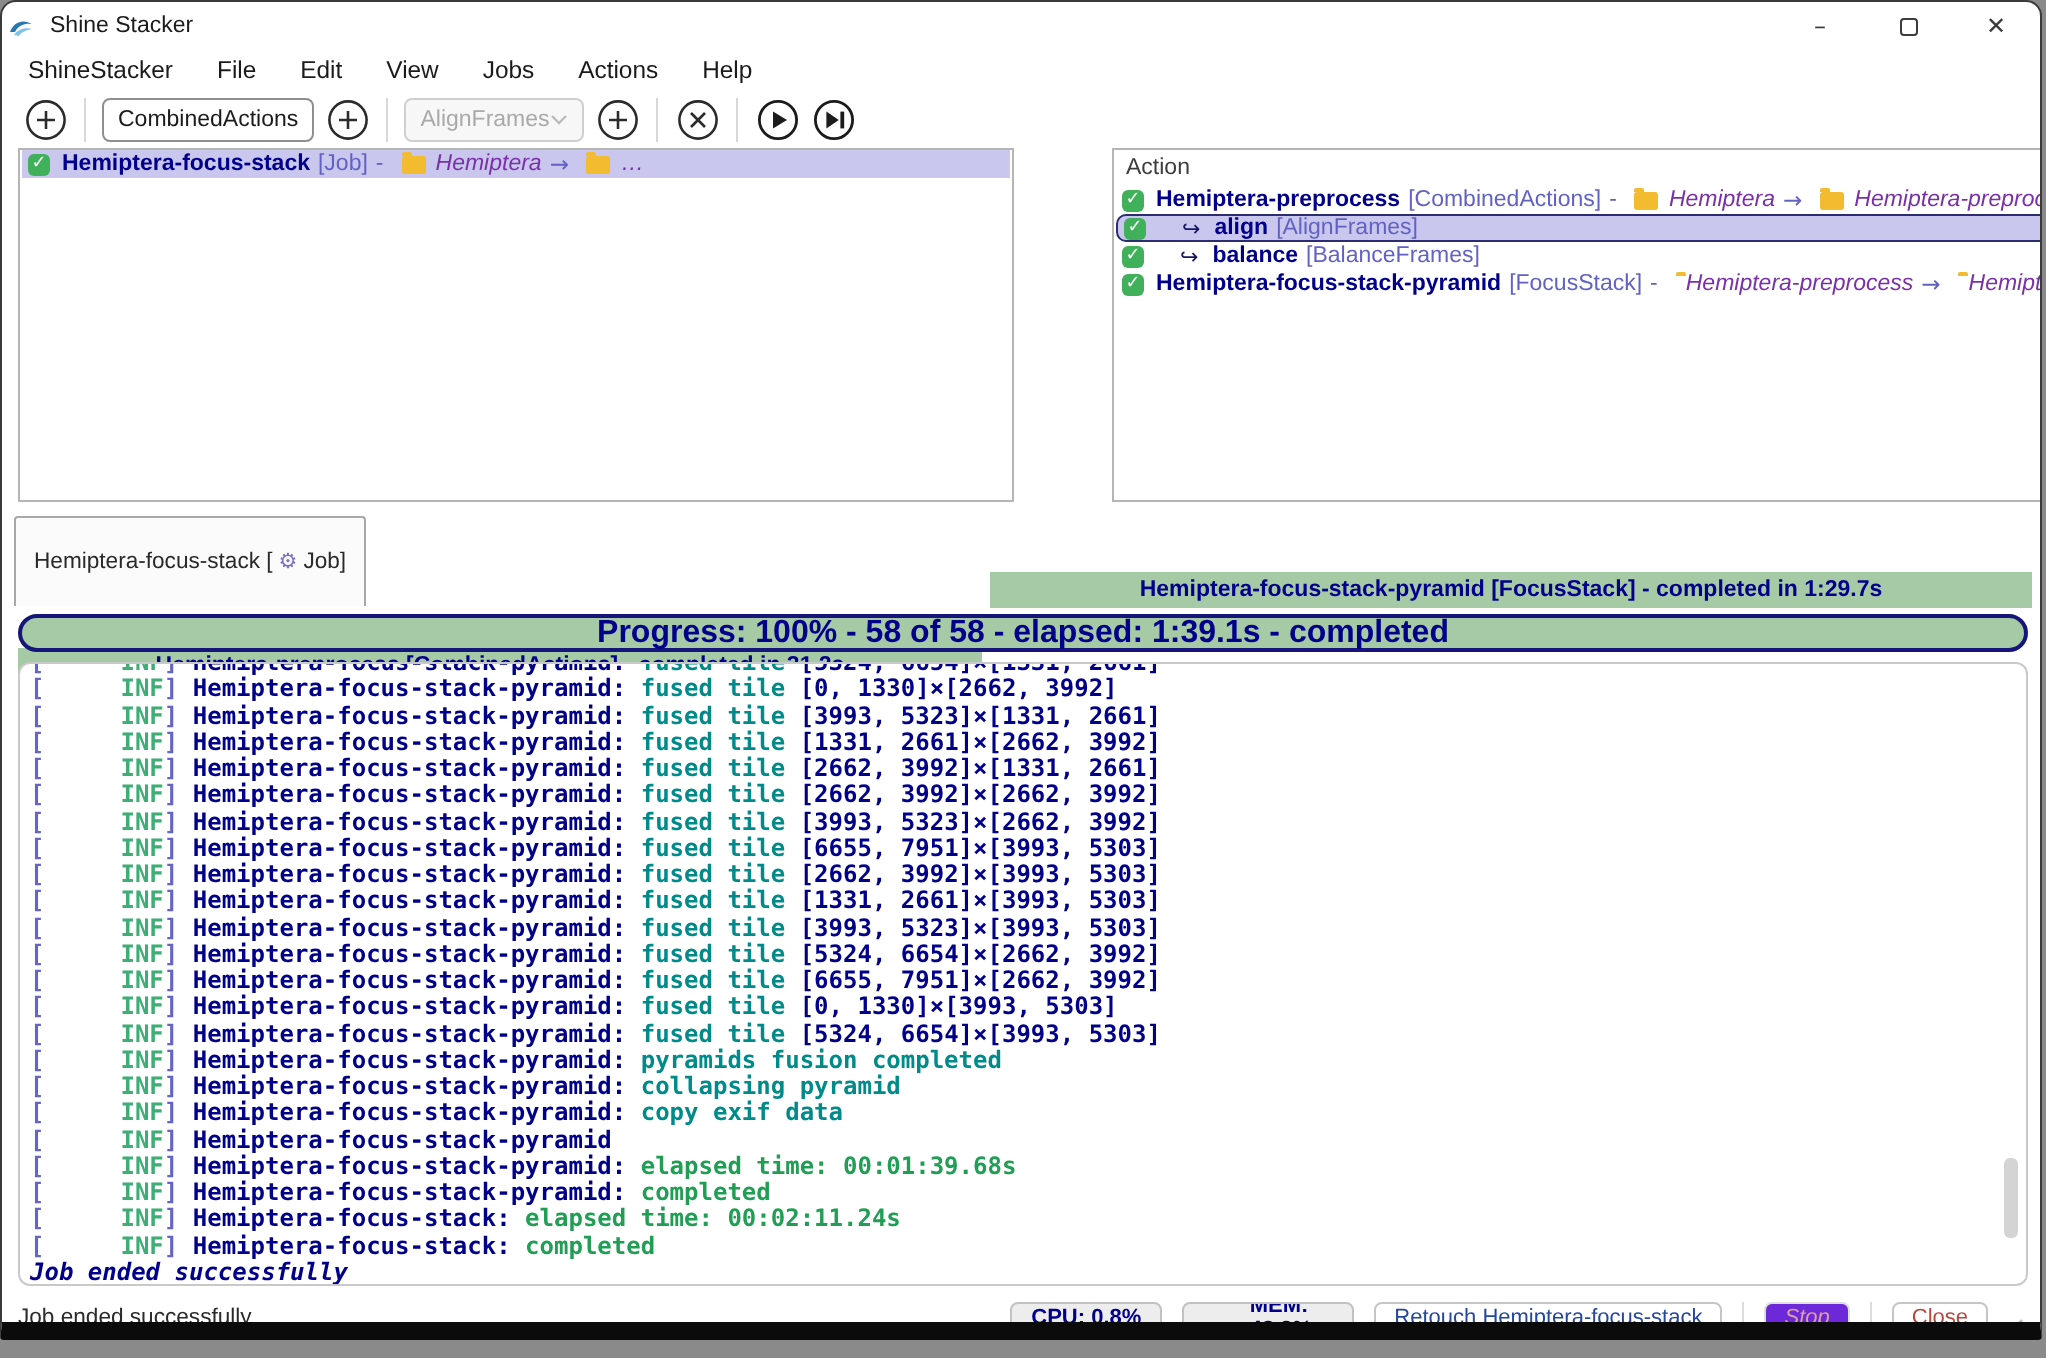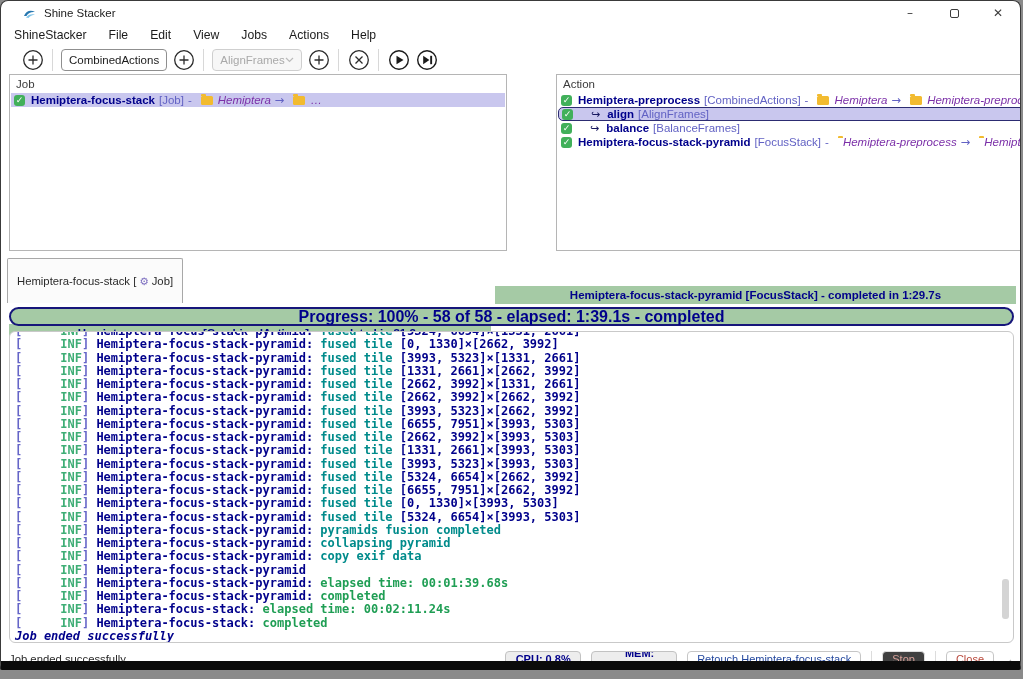--- a/index.html
+++ b/index.html
@@ -6,32 +6,32 @@
     --selection:#c9c7ee; --bargreen:#a5caa5; --navy:#00008b; --slate:#6262c4;
     --purple:#7b2fa8; --teal:#008b8b; --loggreen:#1f9e54; --infgreen:#3fae76;
     --check:#41b05a; --folder:#f2bb30; --closered:#b8473a; --memgreen:#b9e2c3;
   }
   *{box-sizing:border-box; margin:0; padding:0;}
   body{background:#8a8a8a; font-family:"Liberation Sans",sans-serif;}
   .window{position:relative; width:1021px; height:670px; background:#fff;
     border:1px solid #3a3a3a; border-bottom:9px solid #0b0b0b;
     border-radius:8px 8px 2px 2px; overflow:hidden;}
   
-  .titlebar{position:absolute; top:0; left:0; right:0; height:24px; display:flex; align-items:center; padding-left:21px;}
+  .titlebar{position:absolute; top:0; left:0; right:0; height:24px; display:flex; align-items:center; padding-left:2px;}
   .app-icon{width:15px; height:14px; margin-right:7px;}
   .title-text{font-size:11.5px; color:#1b1b1b;}
   .win-controls{position:absolute; right:0; top:0; height:24px; display:flex;}
   .win-btn{width:44px; height:24px; display:flex; align-items:center; justify-content:center;
     color:#3c3c3c; font-size:12px; font-family:"DejaVu Sans",sans-serif;}
   .maxbox{width:9px; height:9px; border:1px solid #3c3c3c; border-radius:2px; display:inline-block;}
   
   .menubar{position:absolute; top:23px; left:0; right:0; height:22px; display:flex; align-items:center; padding-left:2px;}
   .menu-item{padding:0 11px; font-size:12.2px; color:#1b1b1b; cursor:default;}
   
-  .toolbar{position:absolute; top:45px; left:0; right:0; height:28px; display:flex; align-items:center; padding-left:20px; gap:5px;}
+  .toolbar{position:absolute; top:45px; left:0; right:0; height:28px; display:flex; align-items:center; padding-left:10px; gap:5px;}
   .tb-btn{width:23px; height:23px; display:flex; align-items:center; justify-content:center; background:none; border:none; padding:0;}
   .dropdown{height:22px; border:1px solid #8f8f8f; border-radius:4px; background:#fff; display:flex;
     align-items:center; justify-content:space-between; padding:0 7px; font-size:11.5px; color:#1b1b1b;}
   .dropdown.disabled{color:#a9a9a9; border-color:#cfcfcf; background:#f7f7f7;}
   .dd-job{width:106px;} .dd-action{width:90px;justify-content:center;}
   .tb-sep{width:1px; height:22px; background:#d8d8d8; margin:0 3px;}
   
   .panel{position:absolute; top:73px; height:177px; background:#fff; border:1px solid #b5b5b5;}
   .panel-job{left:8px; width:498px;} .panel-action{left:539px; width:505px;margin-left:16px;}
   .panel-header{font-size:11.5px; color:#3c3c3c; padding:3px 0 3px 6px;}
@@ -78,21 +78,21 @@
   .sb-msg{flex:1;}
   .pill{height:17px; border:1px solid #c2c2c2; border-radius:4px; display:flex; align-items:center;
     justify-content:center; font-weight:bold; color:var(--navy); font-size:11px; background:#ededed;
     position:relative; overflow:hidden; margin-left:10px;}
   .pill-cpu{width:76px;} .pill-mem{width:86px;}
   .mem-fill{position:absolute; left:0; top:0; bottom:0; background:var(--memgreen);}
   .pill span{position:relative;}
   .sb-btn{height:17px; border:1px solid #c6c6c6; border-radius:4px; background:#fff; display:flex;
     align-items:center; padding:0 9px; margin-left:10px; font-size:11px; font-family:"Liberation Sans",sans-serif;}
   .btn-retouch{color:#23479e;}
-  .btn-stop{color:#d8a19a; background:#404040; border-color:#dedede;}
+  .btn-stop{color:#d8a19a; background:#6d28d9; border-color:#dedede;font-style:italic;}
   .btn-close{color:var(--closered);}
   .sb-sep{width:1px; height:16px; background:#dcdcdc; margin-left:10px;}
   .resize-grip{margin-left:9px; align-self:flex-end; margin-bottom:2px;}
 </style>
 </head>
 <body>
 
 <div class="window">
 
   <div class="titlebar">
@@ -174,21 +174,20 @@
     <button class="tb-btn">
       <svg width="22" height="22" viewBox="0 0 22 22">
           <circle cx="11" cy="11" r="9.3" fill="none" stroke="#1b1b1b" stroke-width="1.4"></circle>
           <polygon points="7.2,6.8 13.4,11 7.2,15.2" fill="#1b1b1b"></polygon>
           <rect x="14.2" y="6.8" width="1.9" height="8.4" fill="#1b1b1b"></rect>
         </svg>
     </button>
   </div>
 
   <div class="panel panel-job">
-    <div class="panel-header">Job</div>
     <div>
         <div class="tree-row selected">
           <span class="checkbox">✓</span>
           <span class="row-name">Hemiptera-focus-stack</span>
           <span class="row-type">[Job]</span>
           <span class="row-sep">-</span>
           <span class="folder"></span>
           <span class="row-src">Hemiptera</span>
           <span class="row-arrow">→</span>
           <span class="folder"></span>

